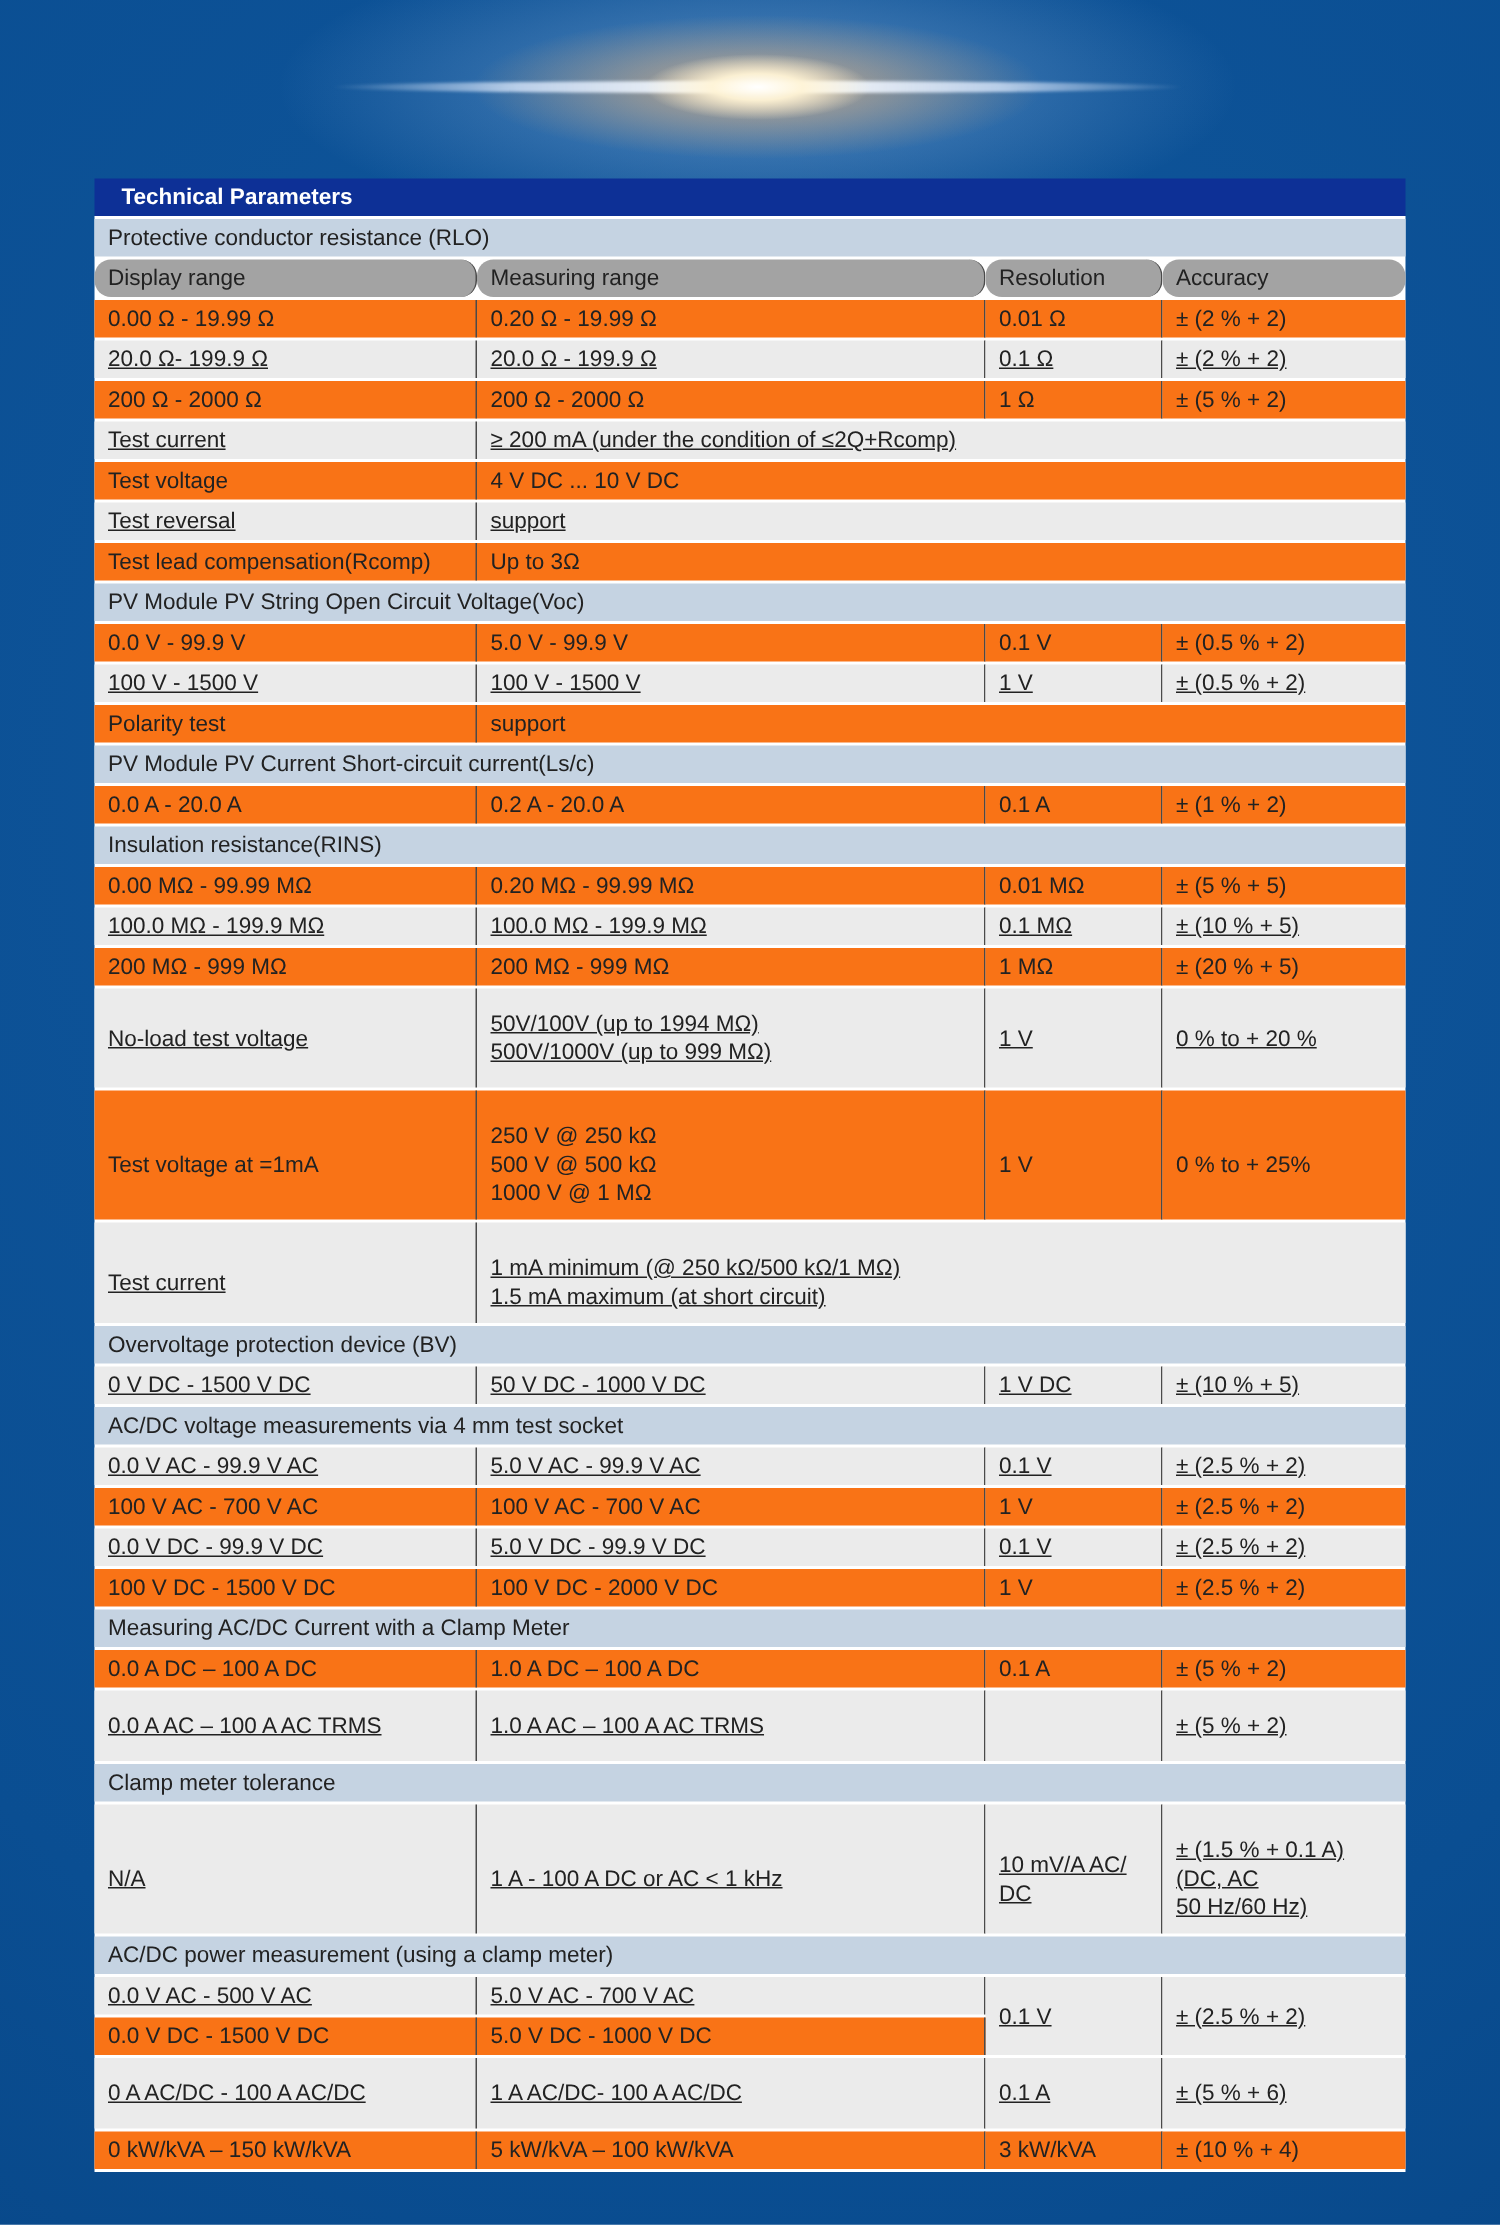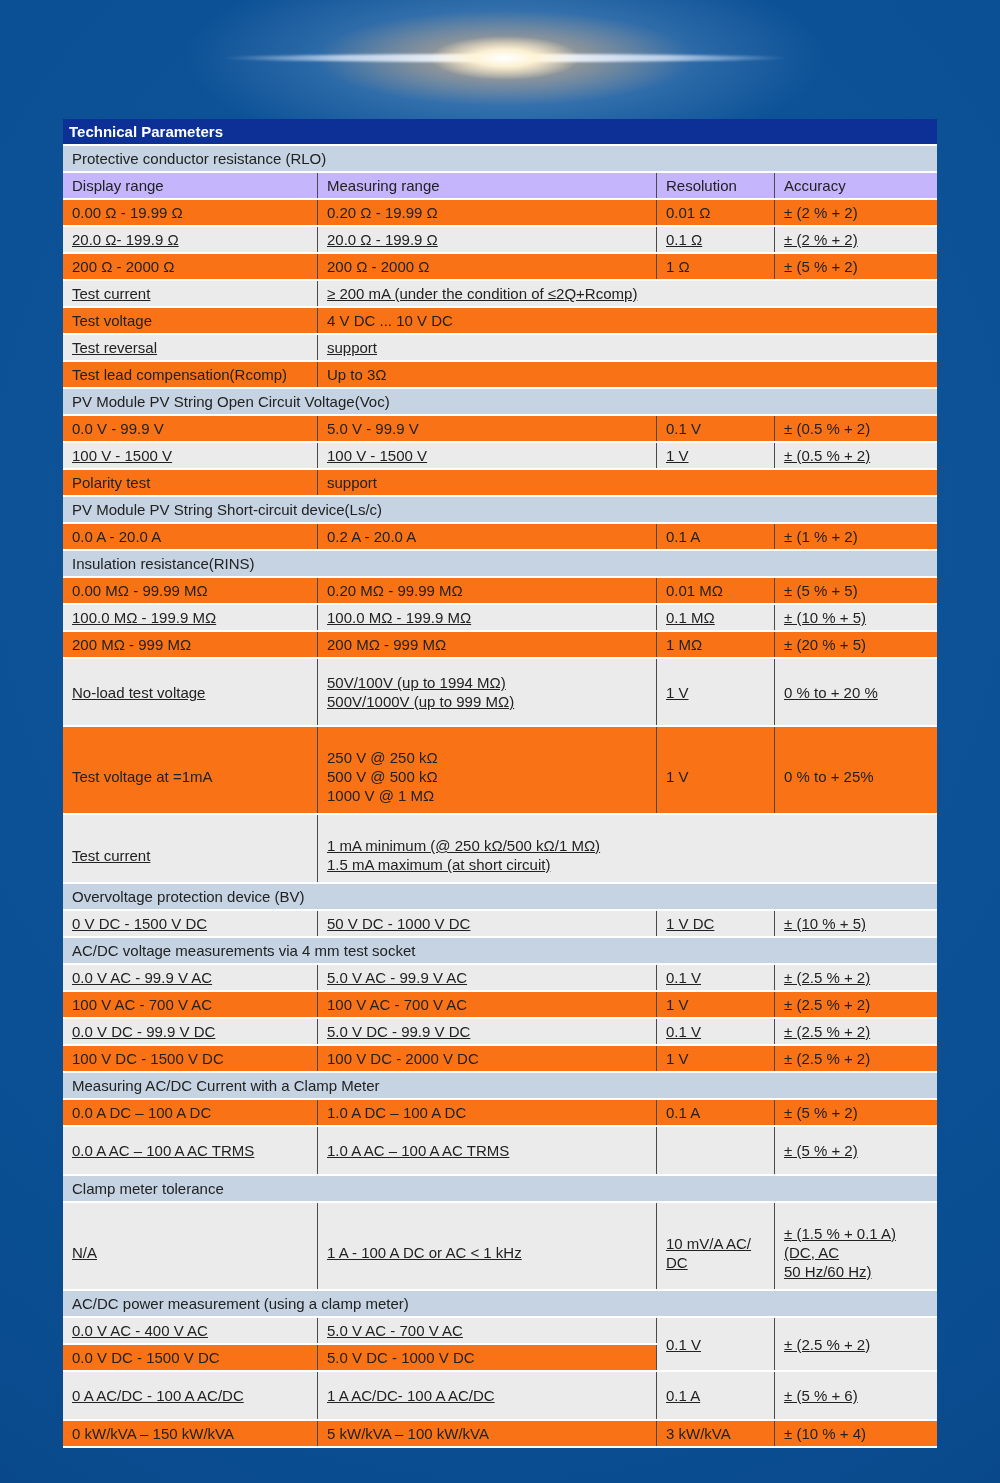--- a/index.html
+++ b/index.html
@@ -16,33 +16,33 @@
   .flare-warm{left:505px;top:58px;width:380px;height:96px;
     background:radial-gradient(closest-side, rgba(255,185,110,0.65), rgba(255,185,110,0) 100%);}
   .flare-streak{left:505px;top:58px;width:570px;height:8px;filter:blur(1px);
     background:linear-gradient(90deg, rgba(255,255,255,0) 0%, rgba(205,222,245,0.85) 22%, #ffffff 50%, rgba(205,222,245,0.85) 78%, rgba(255,255,255,0) 100%);}
   .flare-core{left:505px;top:58px;width:150px;height:44px;
     background:radial-gradient(closest-side, #ffffff 0%, rgba(255,244,214,0.95) 40%, rgba(255,210,140,0) 100%);}
 
   .panel{position:absolute;left:63px;top:119px;width:874px;}
   .title-bar{
     background:#0d3096;color:#ffffff;font-weight:bold;font-size:15px;line-height:19px;
-    padding:3px 6px;
+    padding:3px 18px;
   }
   table.spec{
     width:874px;table-layout:fixed;border-collapse:separate;border-spacing:0 2px;
     background:#ffffff;
   }
   col.c1{width:255px;} col.c2{width:339px;} col.c3{width:118px;} col.c4{width:162px;}
   td,th{
     font-size:15px;line-height:19px;color:#222222;text-align:left;font-weight:normal;
     padding:3px 9px;vertical-align:middle;white-space:pre-line;overflow:hidden;
   }
   tr.section td{background:#c5d3e2;}
-  tr.colheader th{background:#c4b5fd;}
+  tr.colheader th{background:#a3a3a3;border-radius:11px;}
   tr.blue td{background:#f97316;}
   tr.gray td{background:#ebebeb;text-decoration:underline;}
   .vline{border-right:1.5px solid #4a4a4a;}
   tr.pad-md td{padding-top:21px;padding-bottom:8px;}
   tr.pad-lg td{padding-top:14px;padding-bottom:14px;}
 </style>
 </head>
 <body>
 
 <div class="flare flare-glow"></div>
@@ -116,21 +116,21 @@
           <td class="vline">100 V - 1500 V</td>
           <td class="vline">100 V - 1500 V</td>
           <td class="vline">1 V</td>
           <td>± (0.5 % + 2)</td>
         </tr>
         <tr class="data blue">
           <td class="vline">Polarity test</td>
           <td colspan="3">support</td>
         </tr>
         <tr class="section">
-          <td colspan="4">PV Module PV String Short-circuit device(Ls/c)</td>
+          <td colspan="4">PV Module PV Current Short-circuit current(Ls/c)</td>
         </tr>
         <tr class="data blue">
           <td class="vline">0.0 A - 20.0 A</td>
           <td class="vline">0.2 A - 20.0 A</td>
           <td class="vline">0.1 A</td>
           <td>± (1 % + 2)</td>
         </tr>
         <tr class="section">
           <td colspan="4">Insulation resistance(RINS)</td>
         </tr>
@@ -232,21 +232,21 @@
           <td class="vline">10 mV/A AC/
 DC</td>
           <td>± (1.5 % + 0.1 A)
 (DC, AC
 50 Hz/60 Hz)</td>
         </tr>
         <tr class="section">
           <td colspan="4">AC/DC power measurement (using a clamp meter)</td>
         </tr>
         <tr class="data gray">
-          <td class="vline">0.0 V AC - 400 V AC</td>
+          <td class="vline">0.0 V AC - 500 V AC</td>
           <td class="vline">5.0 V AC - 700 V AC</td>
           <td rowspan="2" class="vline">0.1 V</td>
           <td rowspan="2">± (2.5 % + 2)</td>
         </tr>
         <tr class="data blue">
           <td class="vline">0.0 V DC - 1500 V DC</td>
           <td class="vline">5.0 V DC - 1000 V DC</td>
         </tr>
         <tr class="data gray pad-lg">
           <td class="vline">0 A AC/DC - 100 A AC/DC</td>

